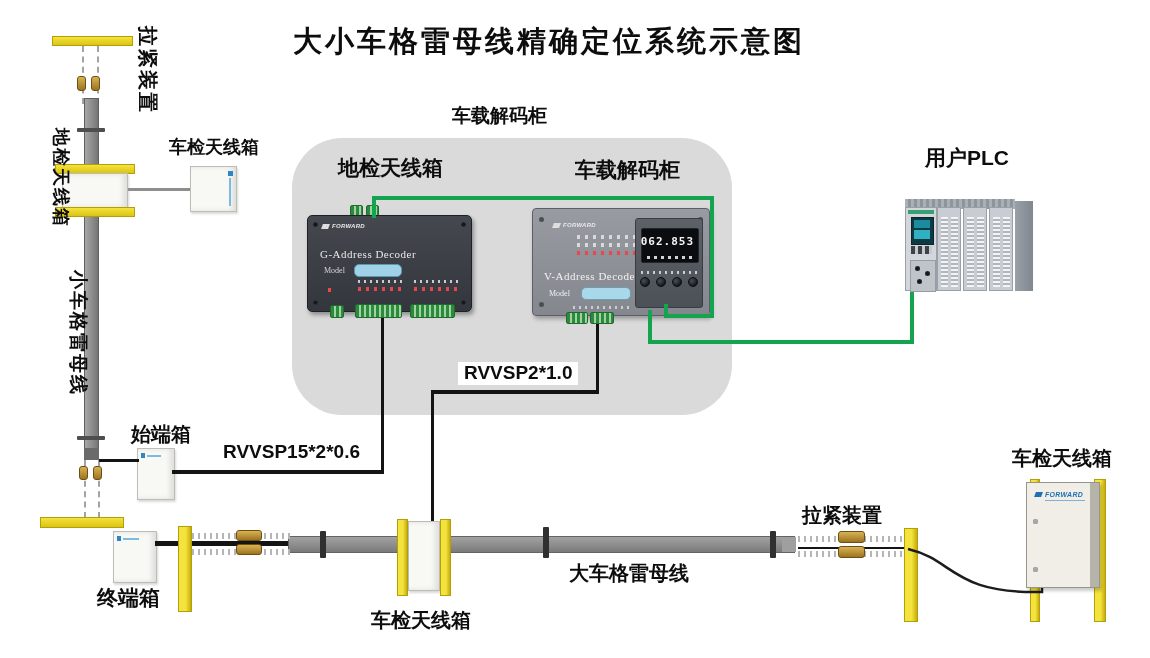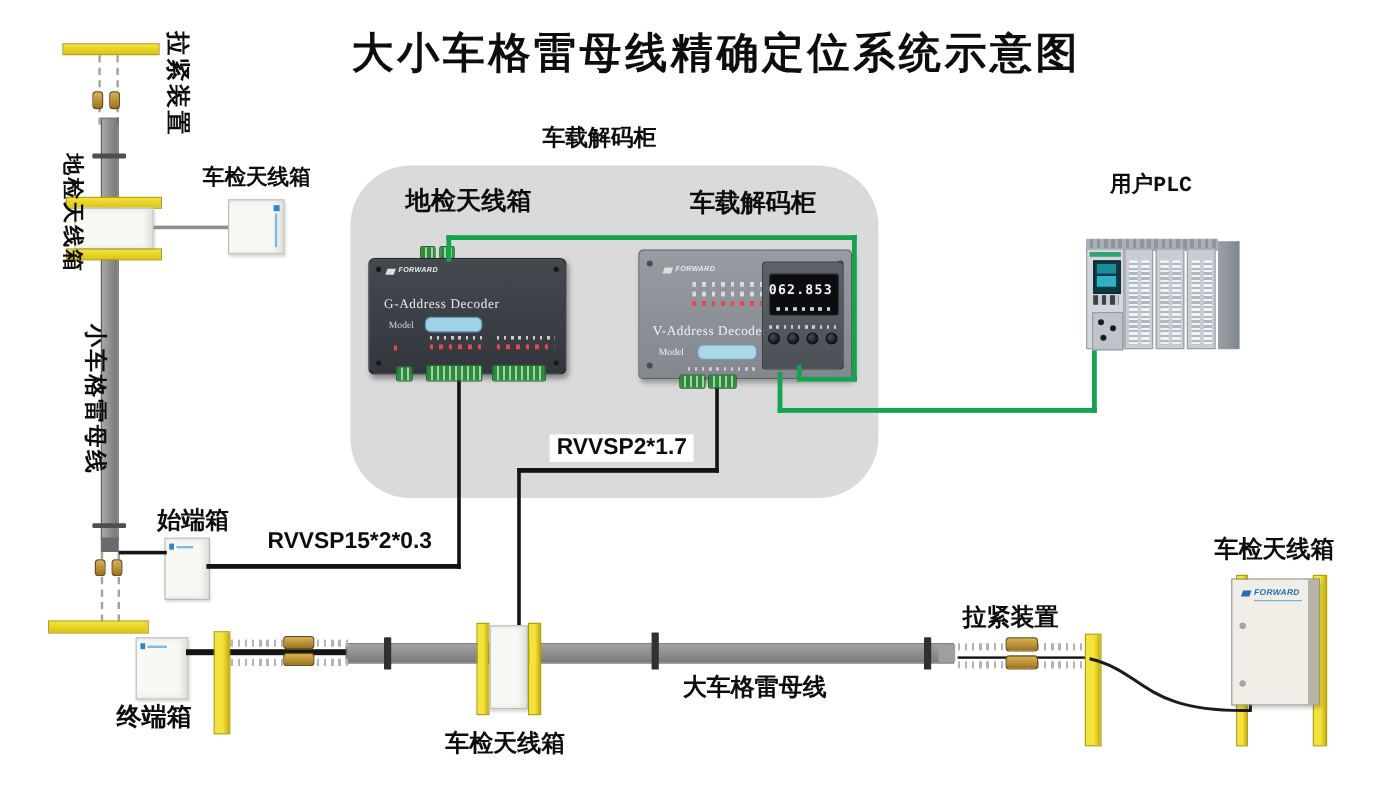--- a/index.html
+++ b/index.html
@@ -49,21 +49,21 @@
   .iomod{position:absolute;top:10px;width:24px;height:84px;background:#c9cdd3;border:1px solid #9aa0a7;box-sizing:border-box;}
   .vent{position:absolute;top:9px;width:7px;height:70px;background:repeating-linear-gradient(0deg,#f2f3f5 0 2px,#b2b7bd 2px 4px);}
   #cabinet-v{position:absolute;left:1026px;top:482px;width:74px;height:106px;background:linear-gradient(90deg,#f0eee6 0 88%,#b6b3a8 88%);border:1px solid #97948a;box-shadow:2px 3px 3px rgba(0,0,0,.2);box-sizing:border-box;}
   svg.cable{position:absolute;overflow:visible;}
 </style>
 </head>
 <body>
 
 <div id="stage">
 
-  <div class="lbl" style="left:293px;top:26px;font-size:35px;letter-spacing:3px;font-family:Liberation Serif, serif;">大小车格雷母线精确定位系统示意图</div>
+  <div class="lbl" style="left:293px;top:26px;font-size:29px;letter-spacing:3px;font-family:Liberation Serif, serif;">大小车格雷母线精确定位系统示意图</div>
 
   <div id="panel"></div>
   <div class="lbl" style="left:452px;top:106px;font-size:19px;">车载解码柜</div>
   <div class="lbl" style="left:338px;top:156px;font-size:21px;">地检天线箱</div>
   <div class="lbl" style="left:575px;top:158px;font-size:21px;">车载解码柜</div>
 
   <div class="ybar" style="left:52px;top:36px;width:81px;height:10px;"></div>
   <div class="chain" style="left:82px;top:46px;height:58px;"></div>
   <div class="chain" style="left:97px;top:46px;height:58px;"></div>
   <div class="brass" style="left:77px;top:76px;width:9px;height:15px;"></div>
@@ -105,22 +105,22 @@
 
   <div class="wire" style="left:99px;top:459px;width:40px;height:3px;"></div>
   <div class="wire" style="left:172px;top:470px;width:212px;height:4px;"></div>
   <div class="wire" style="left:381px;top:308px;width:3px;height:166px;"></div>
   <div class="wire" style="left:596px;top:312px;width:3px;height:82px;"></div>
   <div class="wire" style="left:431px;top:390px;width:168px;height:4px;"></div>
   <div class="wire" style="left:431px;top:390px;width:3px;height:133px;"></div>
   <div class="wire" style="left:155px;top:541px;width:137px;height:5px;"></div>
   <div class="wire" style="left:798px;top:547px;width:110px;height:2px;"></div>
 
-  <div class="lbl" style="left:223px;top:442px;font-size:19px;">RVVSP15*2*0.3</div>
-  <div class="lbl" style="left:458px;top:362px;font-size:19px;background:#fff;padding:1px 6px;">RVVSP2*1.7</div>
+  <div class="lbl" style="left:223px;top:442px;font-size:19px;">RVVSP15*2*0.6</div>
+  <div class="lbl" style="left:458px;top:362px;font-size:19px;background:#fff;padding:1px 6px;">RVVSP2*1.0</div>
 
   <div class="term" style="left:350px;top:205px;width:13px;height:11px;"></div>
   <div class="term" style="left:366px;top:205px;width:13px;height:11px;"></div>
   <div id="gdec">
     <div class="screw" style="left:5px;top:6px;"></div>
     <div class="screw" style="right:5px;top:6px;"></div>
     <div class="screw" style="left:5px;bottom:6px;"></div>
     <div class="screw" style="right:5px;bottom:6px;"></div>
     <div class="brandflag" style="left:14px;top:8px;"></div>
     <div class="brand" style="left:24px;top:7px;">FORWARD</div>
@@ -168,21 +168,21 @@
 
   <div class="gwire" style="left:372px;top:196px;width:4px;height:22px;"></div>
   <div class="gwire" style="left:372px;top:196px;width:342px;height:4px;"></div>
   <div class="gwire" style="left:710px;top:196px;width:4px;height:122px;"></div>
   <div class="gwire" style="left:664px;top:314px;width:50px;height:4px;"></div>
   <div class="gwire" style="left:664px;top:304px;width:4px;height:12px;"></div>
   <div class="gwire" style="left:648px;top:310px;width:4px;height:34px;"></div>
   <div class="gwire" style="left:648px;top:340px;width:266px;height:4px;"></div>
   <div class="gwire" style="left:910px;top:286px;width:4px;height:58px;"></div>
 
-  <div class="lbl" style="left:925px;top:146px;font-size:18px;font-family:Liberation Mono, monospace;">用户PLC</div>
+  <div class="lbl" style="left:925px;top:146px;font-size:21px;">用户PLC</div>
   <div id="plc">
     <div style="position:absolute;left:2px;top:2px;width:110px;height:10px;background:repeating-linear-gradient(90deg,#aab0b8 0 3px,#8f959d 3px 6px);"></div>
     <div style="position:absolute;left:112px;top:4px;width:18px;height:90px;background:linear-gradient(90deg,#9aa0a8,#81878f);"></div>
     <div style="position:absolute;left:2px;top:10px;width:32px;height:84px;background:#d3d7dc;border:1px solid #9aa0a7;box-sizing:border-box;">
       <div style="position:absolute;left:2px;top:2px;width:26px;height:4px;background:#35a071;"></div>
       <div style="position:absolute;left:5px;top:9px;width:21px;height:26px;background:#0d3942;border:1px solid #08262c;">
         <div style="position:absolute;left:2px;top:2px;width:16px;height:8px;background:#1a8c9e;"></div>
         <div style="position:absolute;left:2px;top:12px;width:16px;height:9px;background:#2fb0c3;"></div>
       </div>
       <div style="position:absolute;left:5px;top:38px;width:21px;height:8px;background:repeating-linear-gradient(90deg,#3c4248 0 4px,#c5c9ce 4px 7px);"></div>

